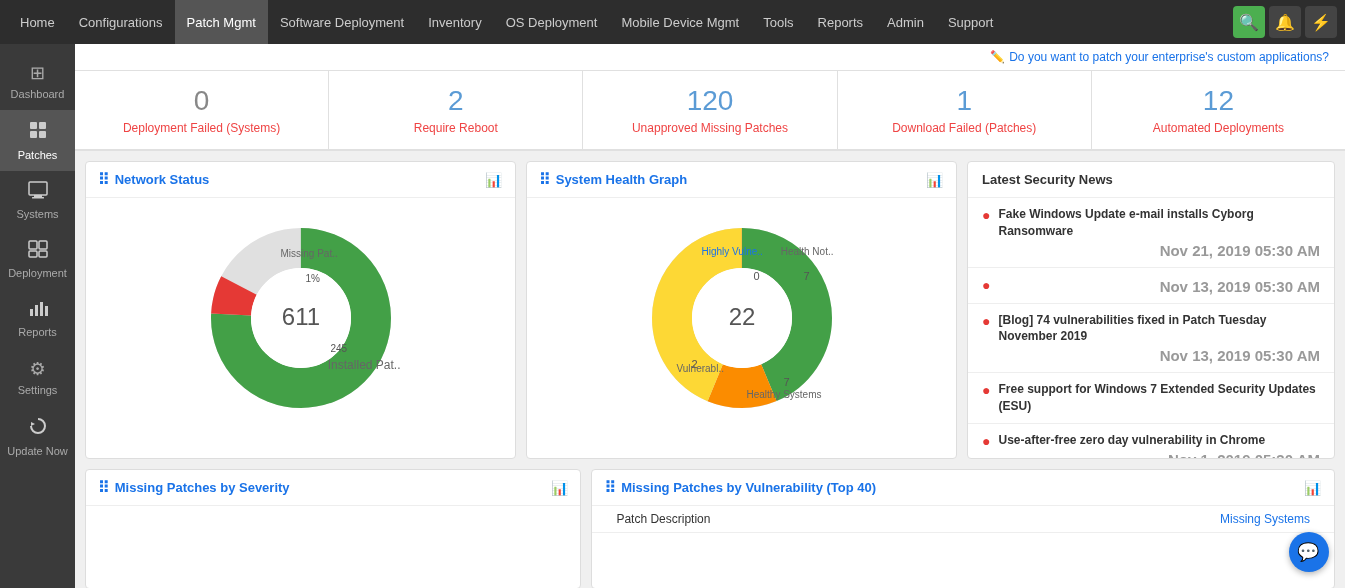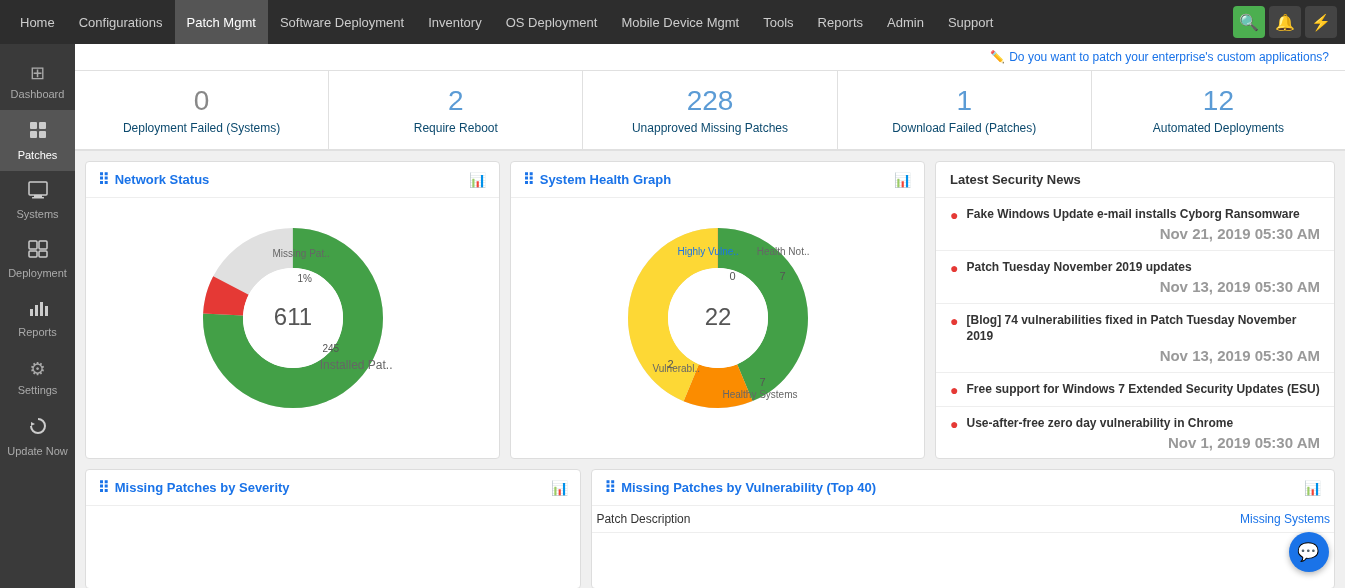--- a/index.html
+++ b/index.html
@@ -30,33 +30,33 @@
     
     .info-bar { background: #fff; padding: 6px 16px; display: flex; justify-content: flex-end; border-bottom: 1px solid #e0e0e0; }
     .info-bar a { color: #1a73e8; font-size: 12px; text-decoration: none; display: flex; align-items: center; gap: 4px; }
 
     
     .stats-row { display: flex; background: #fff; border-bottom: 2px solid #e0e0e0; }
     .stat-card { flex: 1; display: flex; flex-direction: column; align-items: center; padding: 14px 8px; border-right: 1px solid #e0e0e0; }
     .stat-card:last-child { border-right: none; }
     .stat-number { font-size: 28px; font-weight: 300; color: #5b9bd5; }
     .stat-number.gray { color: #888; }
-    .stat-label { font-size: 12px; color: #0c4a6e; margin-top: 4px; text-align: center; }
+    .stat-label { font-size: 12px; color: #ef4444; margin-top: 4px; text-align: center; }
 
     
     .panels-row { display: flex; gap: 10px; padding: 10px; }
     .panel { background: #fff; border: 1px solid #ddd; border-radius: 4px; flex: 1; min-height: 290px; }
     .panel-header { display: flex; align-items: center; justify-content: space-between; padding: 8px 12px; border-bottom: 1px solid #eee; }
     .panel-title { color: #1a73e8; font-size: 13px; font-weight: bold; display: flex; align-items: center; gap: 6px; }
     .panel-title-dots { color: #1a73e8; font-size: 16px; letter-spacing: -1px; }
     .panel-icon { color: #aaa; font-size: 14px; cursor: pointer; }
     .panel-body { padding: 8px; display: flex; align-items: center; justify-content: center; min-height: 240px; position: relative; }
 
     
-    .news-panel { width: 400px; min-width: 350px; flex: none; background: #fff; border: 1px solid #ddd; border-radius: 4px; overflow: hidden; }
+    .news-panel { width: 368px; min-width: 350px; flex: none; background: #fff; border: 1px solid #ddd; border-radius: 4px; overflow: hidden; }
     .news-panel-header { padding: 10px 14px; border-bottom: 1px solid #eee; font-size: 13px; font-weight: bold; color: #333; }
     .news-list { overflow-y: auto; max-height: 260px; position: relative; }
     .news-item { padding: 8px 14px; border-bottom: 1px solid #eee; display: flex; gap: 8px; align-items: flex-start; }
     .news-icon { color: #e53935; font-size: 14px; margin-top: 1px; flex-shrink: 0; }
     .news-content { flex: 1; font-weight: bold; }
     .news-title { color: #333; font-size: 12px; line-height: 1.4; }
     .news-date { color: #999; font-size: 15px; margin-top: 2px; text-align: right; }
 
     
     .news-list::-webkit-scrollbar { width: 8px; }
@@ -64,21 +64,21 @@
     .news-list::-webkit-scrollbar-thumb { background: #ccc; border-radius: 4px; }
 
     
     .bottom-panels-row { display: flex; gap: 10px; padding: 0 10px 10px; }
     .bottom-panel { background: #fff; border: 1px solid #ddd; border-radius: 4px; flex: 1; min-height: 120px; }
 
     
     .chat-btn { position: fixed; bottom: 16px; right: 16px; width: 40px; height: 40px; background: #1a73e8; border-radius: 50%; display: flex; align-items: center; justify-content: center; color: white; font-size: 18px; cursor: pointer; box-shadow: 0 2px 6px rgba(0,0,0,0.3); }
 
     
-    .panel-table-header { display: flex; justify-content: space-between; padding: 6px 4px; font-size: 12px; color: #333; border-bottom: 1px solid #eee; align-items: flex-end; }
+    .panel-table-header { display: flex; justify-content: space-between; padding: 6px 24px; font-size: 12px; color: #333; border-bottom: 1px solid #eee; align-items: flex-end; }
     .panel-table-header-right { color: #1a73e8; }
 
     svg text { font-family: Arial, sans-serif; }
   </style>
 </head>
 <body>
 
 <nav class="top-nav">
   <div class="top-nav-item">Home</div>
   <div class="top-nav-item">Configurations</div>
@@ -176,21 +176,21 @@
     <div class="stats-row">
       <div class="stat-card">
         <div class="stat-number gray">0</div>
         <div class="stat-label">Deployment Failed (Systems)</div>
       </div>
       <div class="stat-card">
         <div class="stat-number">2</div>
         <div class="stat-label">Require Reboot</div>
       </div>
       <div class="stat-card">
-        <div class="stat-number">228</div>
+        <div class="stat-number">120</div>
         <div class="stat-label">Unapproved Missing Patches</div>
       </div>
       <div class="stat-card">
         <div class="stat-number">1</div>
         <div class="stat-label">Download Failed (Patches)</div>
       </div>
       <div class="stat-card">
         <div class="stat-number">12</div>
         <div class="stat-label">Automated Deployments</div>
       </div>
@@ -272,21 +272,20 @@
         <div class="news-item">
       <span class="news-icon">●</span>
       <div class="news-content">
         <div class="news-title">Fake Windows Update e-mail installs Cyborg Ransomware</div>
         <div class="news-date">Nov 21, 2019 05:30 AM</div>
       </div>
     </div>
             <div class="news-item">
       <span class="news-icon">●</span>
       <div class="news-content">
-        <div class="news-title">Patch Tuesday November 2019 updates</div>
         <div class="news-date">Nov 13, 2019 05:30 AM</div>
       </div>
     </div>
             <div class="news-item">
       <span class="news-icon">●</span>
       <div class="news-content">
         <div class="news-title">[Blog] 74 vulnerabilities fixed in Patch Tuesday November 2019</div>
         <div class="news-date">Nov 13, 2019 05:30 AM</div>
       </div>
     </div>

